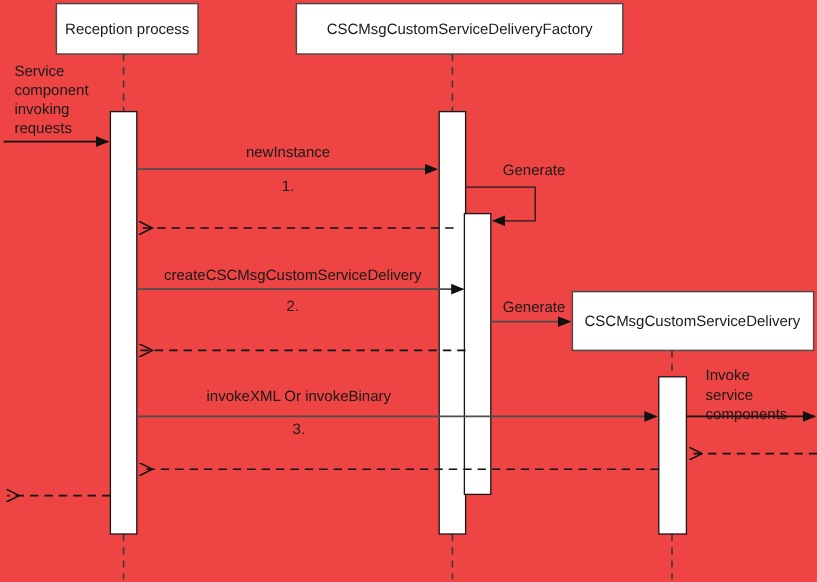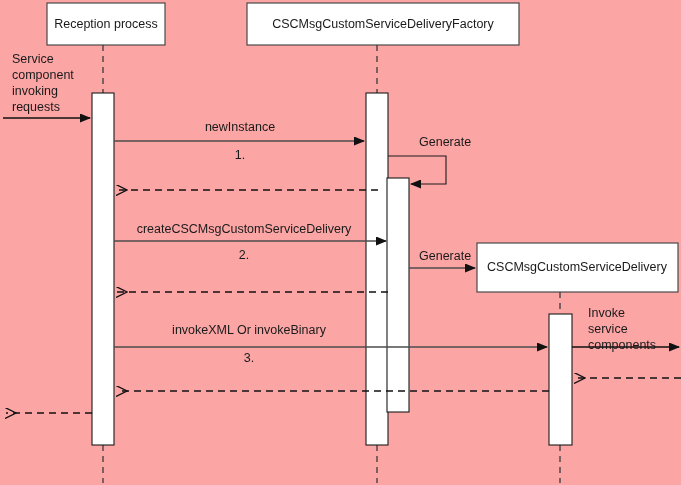--- a/index.html
+++ b/index.html
@@ -4,21 +4,21 @@
 <style>
   html, body {
     margin: 0;
     padding: 0;
     background: #ffffff;
   }
   #diagram-root {
     position: relative;
     width: 681px;
     height: 485px;
-    background: #fca5a5;
+    background: #ef4444;
     font-family: "Liberation Sans", sans-serif;
     overflow: hidden;
   }
   svg.seq-canvas {
     position: absolute;
     left: 0;
     top: 0;
     width: 681px;
     height: 485px;
     display: block;

